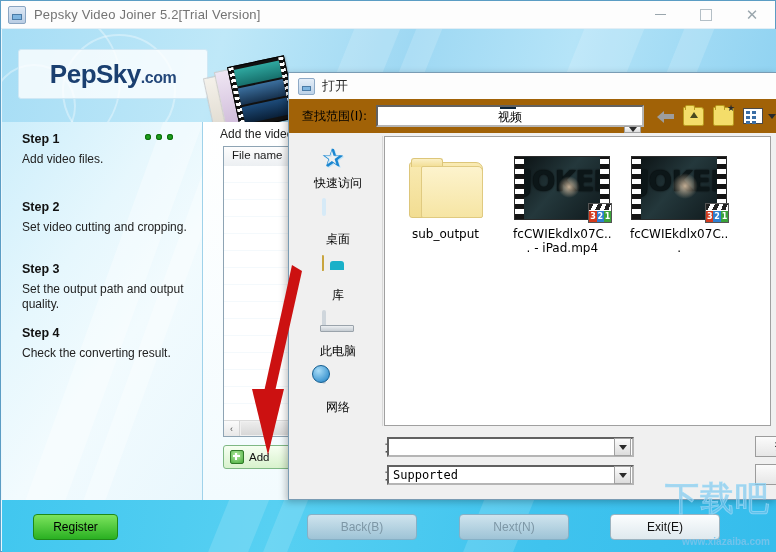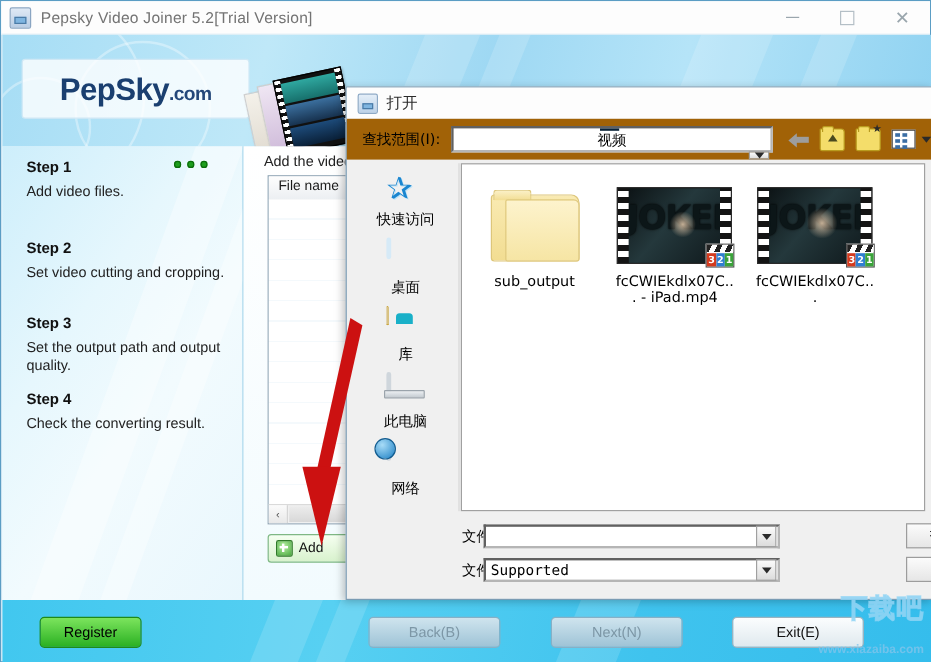--- a/index.html
+++ b/index.html
@@ -222,32 +222,32 @@
   .vid-badge .nums{position:absolute;left:0;right:0;bottom:0;height:11px;display:flex;}
   .vid-badge .nums i{flex:1;font-style:normal;font-size:8px;line-height:11px;text-align:center;
      font-weight:bold;color:#fff;}
   .vid-badge .n1{background:#d33a1e;} .vid-badge .n2{background:#2f7fd0;} .vid-badge .n3{background:#3aa33a;}
 
   #dlg-bottom{position:absolute;left:0;top:357px;width:100%;height:70px;}
   .fld-row{position:absolute;left:0;width:100%;height:22px;display:flex;align-items:center;}
   #row-name{top:6px;} #row-type{top:34px;}
   .fld-label{width:98px;text-align:left;padding-left:96px;font-size:12px;box-sizing:border-box;
      white-space:nowrap;}
-  .fld-input{margin-left:16px;width:247px;height:20px;background:#fff;border:2px inset #b5b5b5;
+  .fld-input{margin-left:0;width:247px;height:20px;background:#fff;border:2px inset #b5b5b5;
      box-sizing:border-box;display:flex;align-items:center;}
   .fld-input .val{font-size:12px;padding-left:4px;font-family:"DejaVu Sans Mono",monospace;}
   .dlg-btn{position:absolute;left:466px;width:64px;height:21px;
      background:linear-gradient(#fbfbfb,#e6e6e6);border:1px solid #9c9c9c;box-sizing:border-box;
      font-size:12px;display:flex;align-items:center;justify-content:center;overflow:hidden;}
   #dlg-btn-open{top:6px;} #dlg-btn-cancel{top:34px;}
 
   
   #watermark{position:absolute;right:2px;bottom:2px;width:120px;height:108px;z-index:70;
      pointer-events:none;}
-  #wm-text{position:absolute;right:4px;bottom:28px;font-size:22px;font-weight:bold;
+  #wm-text{position:absolute;right:4px;bottom:28px;font-size:34px;font-weight:normal;
      color:rgba(120,195,235,.62);letter-spacing:1px;
      -webkit-text-stroke:1px rgba(150,215,245,.75);}
   #wm-url{position:absolute;right:4px;bottom:3px;font-size:10px;color:rgba(120,195,235,.9);
      font-weight:bold;}
 </style>
 </head>
 <body>
 
 <div id="app-window">
 

